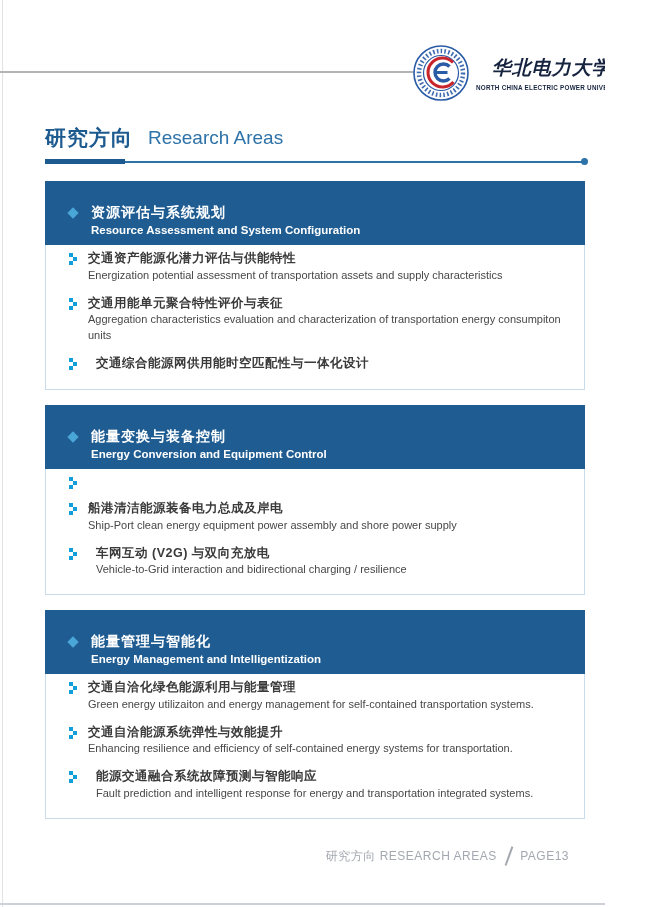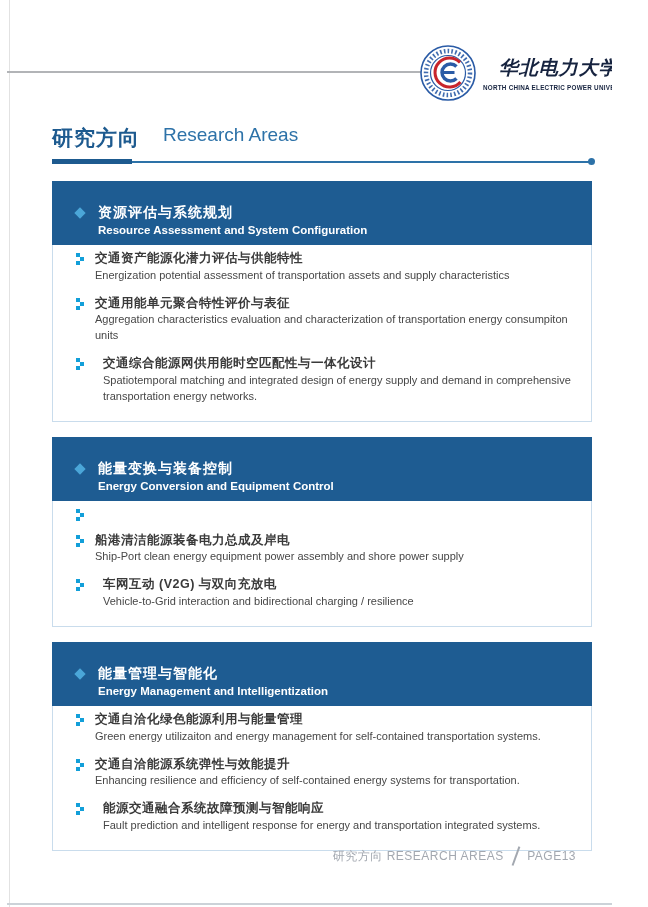--- a/index.html
+++ b/index.html
@@ -1,33 +1,33 @@
 <!DOCTYPE html>
 <html style="--bar-blue: #1e5c92; --accent-cyan: #129fd9; --diamond-blue: #4ba6d8; --card-border: #c9dcec; --title-dark: #1d5a8f; --title-mid: #2d72a8; --text-main: #3a3a3a; --text-sub: #474747; --footer-gray: #a3a8b0; --rule-gray: #b2b4b7; --edge-gray: #e2e2e2; --bottom-edge: #ccd2d8; --logo-navy: #16233f; --emblem-blue: #2a5ba6; --emblem-red: #c8252c;"><head>
 <meta charset="utf-8">
 <style>
   html,body{margin:0;padding:0;background:#fff;}
   .page{position:relative;width:605px;height:907px;background:#fff;overflow:hidden;
-        font-family:"Liberation Sans","DejaVu Sans",sans-serif;margin-left:7px;}
+        font-family:"Liberation Sans","DejaVu Sans",sans-serif;}
   
   .edge{position:absolute;background:var(--edge-gray,#e2e2e2);}
   .edge-left{left:2px;top:0;width:1px;height:907px;}
   .edge-right{left:625px;top:0;width:1px;height:907px;}
   .edge-bottom{left:0;top:903px;width:648px;height:2px;background:var(--bottom-edge,#ccd2d8);}
   
   .header-rule{position:absolute;left:0;top:71px;width:414px;height:1.5px;background:var(--rule-gray,#b2b4b7);}
   .logo{position:absolute;left:413px;top:45px;display:flex;align-items:center;gap:7px;}
   .logo-text{display:flex;flex-direction:column;align-items:center;}
   .logo-cn{font-size:19px;font-weight:bold;font-family:"DejaVu Serif","Liberation Serif",serif;
            color:var(--logo-navy,#16233f);letter-spacing:1px;white-space:nowrap;font-style:italic;}
   .logo-en{font-size:6.3px;font-weight:bold;color:var(--logo-navy,#16233f);letter-spacing:.25px;
            margin-top:3px;white-space:nowrap;}
   
   .content{position:absolute;left:45px;top:124px;width:540px;}
-  .title-row{display:flex;align-items:flex-start;gap:23px;}
+  .title-row{display:flex;align-items:center;gap:15px;}
   .title-cn{font-size:21px;font-weight:bold;color:var(--title-dark,#1d5a8f);letter-spacing:1px;}
   .title-en{font-size:19px;color:var(--title-mid,#2d72a8);}
   .title-underline{position:relative;height:8px;margin-top:7px;margin-bottom:14px;}
   .u-thick{position:absolute;left:0;top:0;width:80px;height:5px;background:var(--title-dark,#1d5a8f);}
   .u-thin{position:absolute;left:80px;top:1.5px;width:461px;height:2px;background:var(--title-mid,#2d72a8);}
   .u-dot{position:absolute;left:536px;top:-1px;width:7px;height:7px;border-radius:50%;background:var(--title-mid,#2d72a8);}
   
   .card{margin-bottom:15px;}
   .card-header{background:var(--bar-blue,#1e5c92);display:flex;align-items:flex-start;padding:21px 0 7px;}
   .diamond-icon{width:8px;height:8px;background:var(--diamond-blue,#4ba6d8);transform:rotate(45deg);
@@ -117,21 +117,20 @@
           </div>
         </div>
         <div class="item">
           <svg class="chev" width="8" height="12" viewBox="0 0 6 9">
               <rect x="0" y="0" width="3" height="3"></rect>
               <rect x="3" y="3" width="3" height="3"></rect>
               <rect x="0" y="6" width="3" height="3"></rect>
             </svg>
           <div>
             <div class="item-cn">交通综合能源网供用能时空匹配性与一体化设计</div>
-            <div class="item-en">Spatiotemporal matching and integrated design of energy supply and demand in comprehensive transportation energy networks.</div>
           </div>
         </div>
       </div>
     </section>
 
     <section class="card">
       <div class="card-header">
         <span class="diamond-icon"></span>
         <div>
           <div class="sec-cn">能量变换与装备控制</div>

